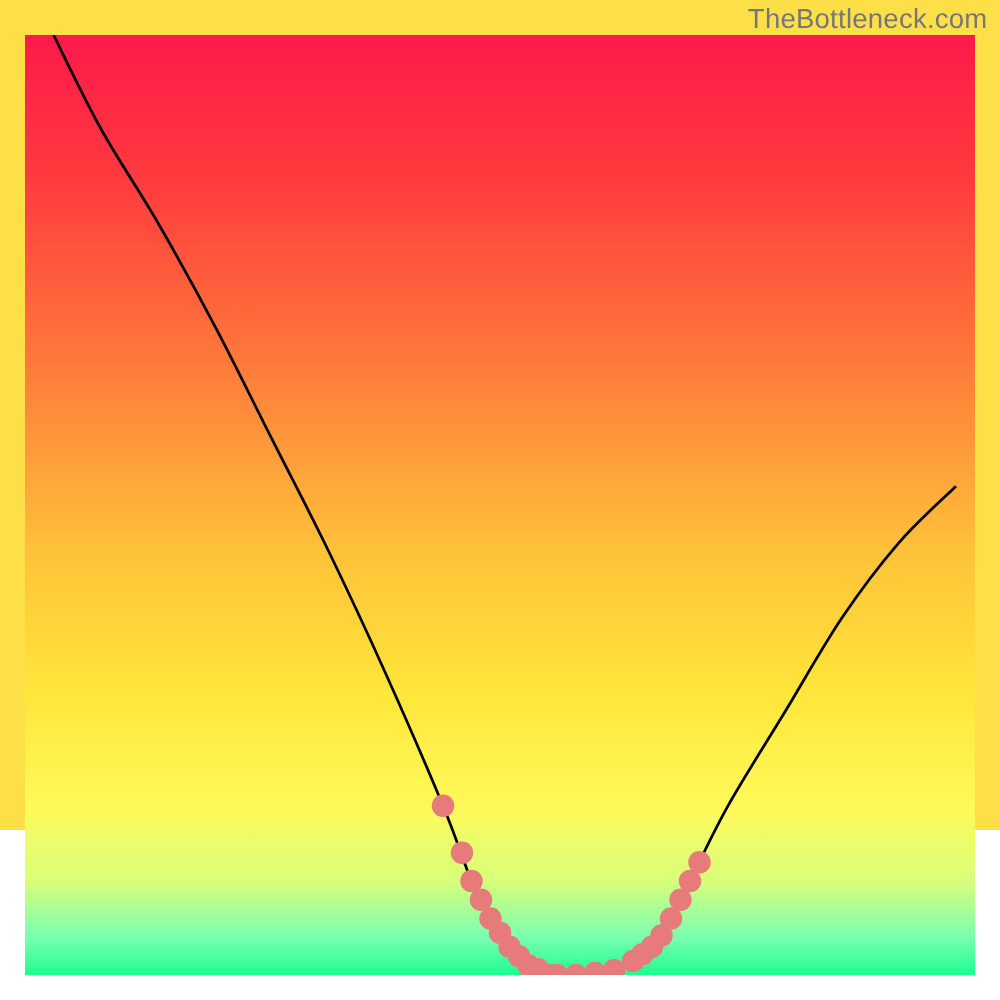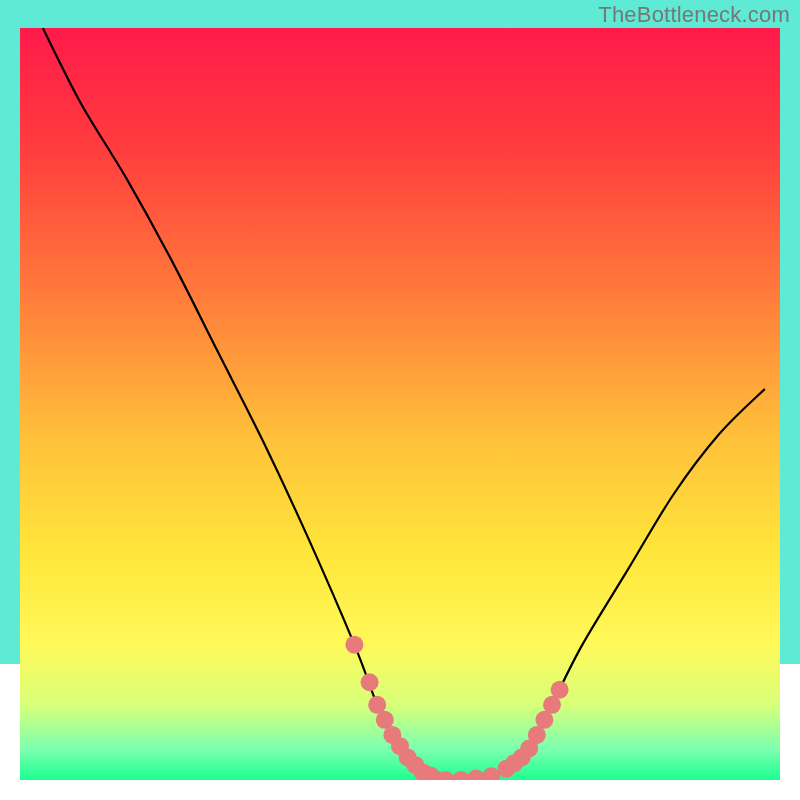--- a/index.html
+++ b/index.html
@@ -1,21 +1,21 @@
 <!DOCTYPE html>
 <html><head>
 <meta charset="utf-8">
 <style>
   * { margin: 0; padding: 0; box-sizing: border-box; }
   html, body { width: 800px; height: 800px; background: #fff; overflow: hidden; font-family: Arial, sans-serif; }
   .stage {
     position: relative;
     width: 800px;
     height: 664px;
-    background: #5eead4;
+    background: #fde047;
   }
   .attribution {
     position: absolute;
     top: 2px;
     right: 10px;
     color: #777;
     font-size: 22px;
     font-weight: 500;
     letter-spacing: 0.2px;
   }

